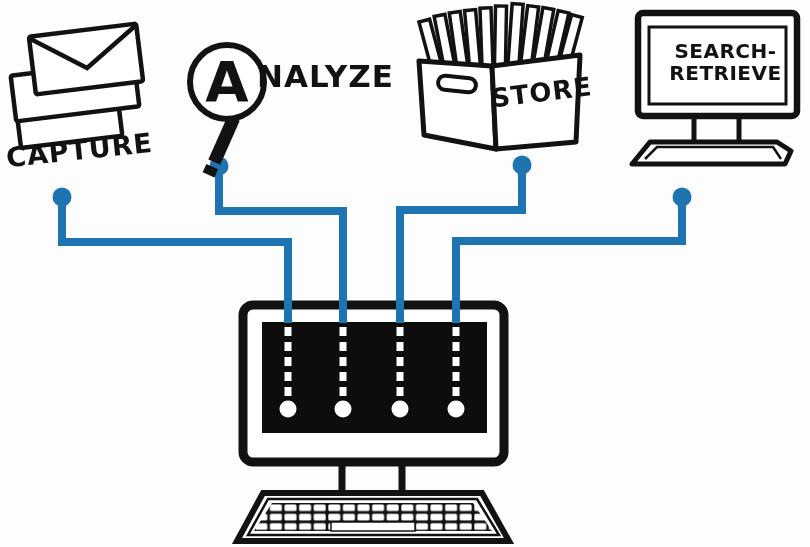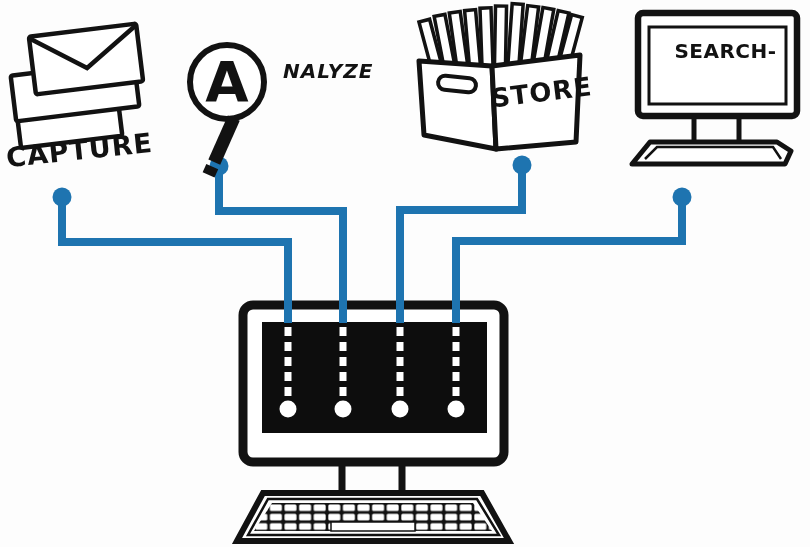--- a/index.html
+++ b/index.html
@@ -11,21 +11,21 @@
   .node{position:absolute;}
   .node svg{position:absolute;left:0;top:0;}
   .hand{
     position:absolute;font-weight:bold;color:#121212;line-height:1;
     white-space:nowrap;letter-spacing:0px;
   }
   .capture-label{left:0px;top:117px;width:138px;text-align:center;
     font-size:27px;transform:rotate(-6deg);letter-spacing:1px;}
   .a-letter{left:10px;top:26px;width:64px;height:62px;text-align:center;
     font-size:56px;line-height:62px;}
-  .nalyze-label{left:98px;top:36px;font-size:20px;letter-spacing:1px;font-style:italic;}
+  .nalyze-label{left:72px;top:36px;font-size:31px;letter-spacing:1px;}
   .store-label{left:86px;top:80px;width:90px;text-align:center;
     font-size:26px;transform:rotate(-7deg);letter-spacing:1px;}
   .sr-label{left:24px;top:35px;width:137px;text-align:center;
     font-size:20px;line-height:22px;letter-spacing:0.5px;}
   .sr-label span{display:block;padding-left:16px;}
 </style>
 </head>
 <body>
 
 <div class="canvas">
@@ -133,16 +133,17 @@
   <div class="node" style="left:625px;top:5px;width:180px;height:165px;">
     <svg width="180" height="165" viewBox="0 0 180 165">
       <rect x="13" y="8" width="159" height="103" rx="5" fill="#ffffff" stroke="#121212" stroke-width="6.5"></rect>
       <rect x="24" y="22" width="137" height="77" fill="#ffffff" stroke="#121212" stroke-width="3"></rect>
       <path d="M69,111 V140 M114,111 V140" stroke="#121212" stroke-width="5"></path>
       <polygon points="7,159 25,137 152,137 166,146 160,159" fill="#ffffff" stroke="#121212" stroke-width="5" stroke-linejoin="round"></polygon>
       <polyline points="20,154 32,142 148,142 156,154" fill="none" stroke="#121212" stroke-width="2.5"></polyline>
     </svg>
     <div class="hand sr-label">
       <span>SEARCH-</span>
+      <span>RETRIEVE</span>
     </div>
   </div>
 
 </div>
 
 </body></html>

